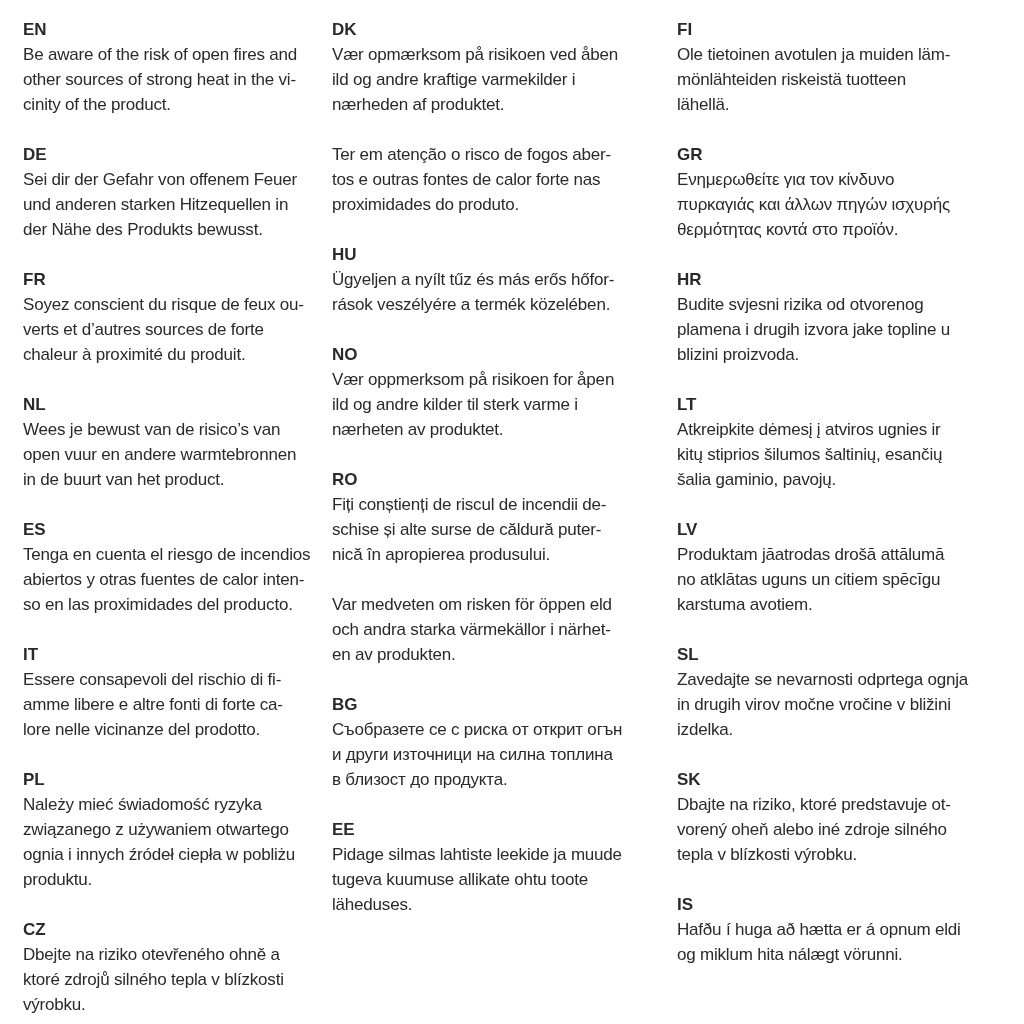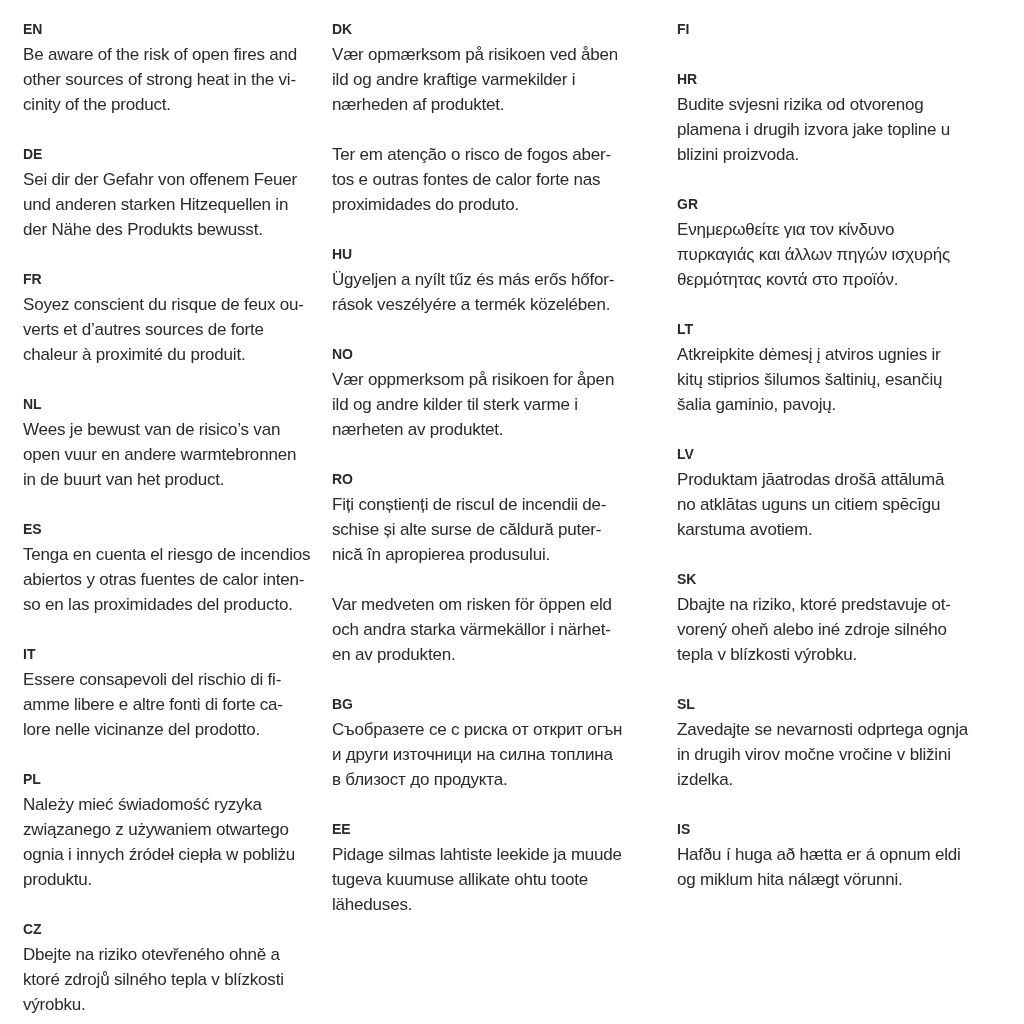--- a/index.html
+++ b/index.html
@@ -20,21 +20,21 @@
       top: 17px;
       width: 330px;
     }
     #col-1 { left: 23px; }
     #col-2 { left: 332px; }
     #col-3 { left: 677px; }
     .lang-block {
       margin: 0 0 25px 0;
     }
     .lang-code {
-      font-size: 14px;
+      font-size: 17px;
       font-weight: bold;
       line-height: 25px;
       white-space: pre;
     }
     .lang-text {
       font-size: 17px;
       font-weight: normal;
       line-height: 25px;
       white-space: pre;
       letter-spacing: -0.2px;
@@ -139,55 +139,58 @@
     <div class="lang-code">EE</div>
     <div class="lang-text">Pidage silmas lahtiste leekide ja muude
 tugeva kuumuse allikate ohtu toote
 läheduses.</div>
   </div>
 </div>
 
 <div id="col-3" class="column">
   <div class="lang-block">
     <div class="lang-code">FI</div>
+    <div class="lang-text">Ole tietoinen avotulen ja muiden läm-
+mönlähteiden riskeistä tuotteen
+lähellä.</div>
+  </div>
+  <div class="lang-block">
+    <div class="lang-code">GR</div>
+    <div class="lang-text">Ενημερωθείτε για τον κίνδυνο
+πυρκαγιάς και άλλων πηγών ισχυρής
+θερμότητας κοντά στο προϊόν.</div>
   </div>
   <div class="lang-block">
     <div class="lang-code">HR</div>
     <div class="lang-text">Budite svjesni rizika od otvorenog
 plamena i drugih izvora jake topline u
 blizini proizvoda.</div>
-  </div>
-  <div class="lang-block">
-    <div class="lang-code">GR</div>
-    <div class="lang-text">Ενημερωθείτε για τον κίνδυνο
-πυρκαγιάς και άλλων πηγών ισχυρής
-θερμότητας κοντά στο προϊόν.</div>
   </div>
   <div class="lang-block">
     <div class="lang-code">LT</div>
     <div class="lang-text">Atkreipkite dėmesį į atviros ugnies ir
 kitų stiprios šilumos šaltinių, esančių
 šalia gaminio, pavojų.</div>
   </div>
   <div class="lang-block">
     <div class="lang-code">LV</div>
     <div class="lang-text">Produktam jāatrodas drošā attālumā
 no atklātas uguns un citiem spēcīgu
 karstuma avotiem.</div>
   </div>
   <div class="lang-block">
+    <div class="lang-code">SL</div>
+    <div class="lang-text">Zavedajte se nevarnosti odprtega ognja
+in drugih virov močne vročine v bližini
+izdelka.</div>
+  </div>
+  <div class="lang-block">
     <div class="lang-code">SK</div>
     <div class="lang-text">Dbajte na riziko, ktoré predstavuje ot-
 vorený oheň alebo iné zdroje silného
 tepla v blízkosti výrobku.</div>
-  </div>
-  <div class="lang-block">
-    <div class="lang-code">SL</div>
-    <div class="lang-text">Zavedajte se nevarnosti odprtega ognja
-in drugih virov močne vročine v bližini
-izdelka.</div>
   </div>
   <div class="lang-block">
     <div class="lang-code">IS</div>
     <div class="lang-text">Hafðu í huga að hætta er á opnum eldi
 og miklum hita nálægt vörunni.</div>
   </div>
 </div>
 
 </body></html>

